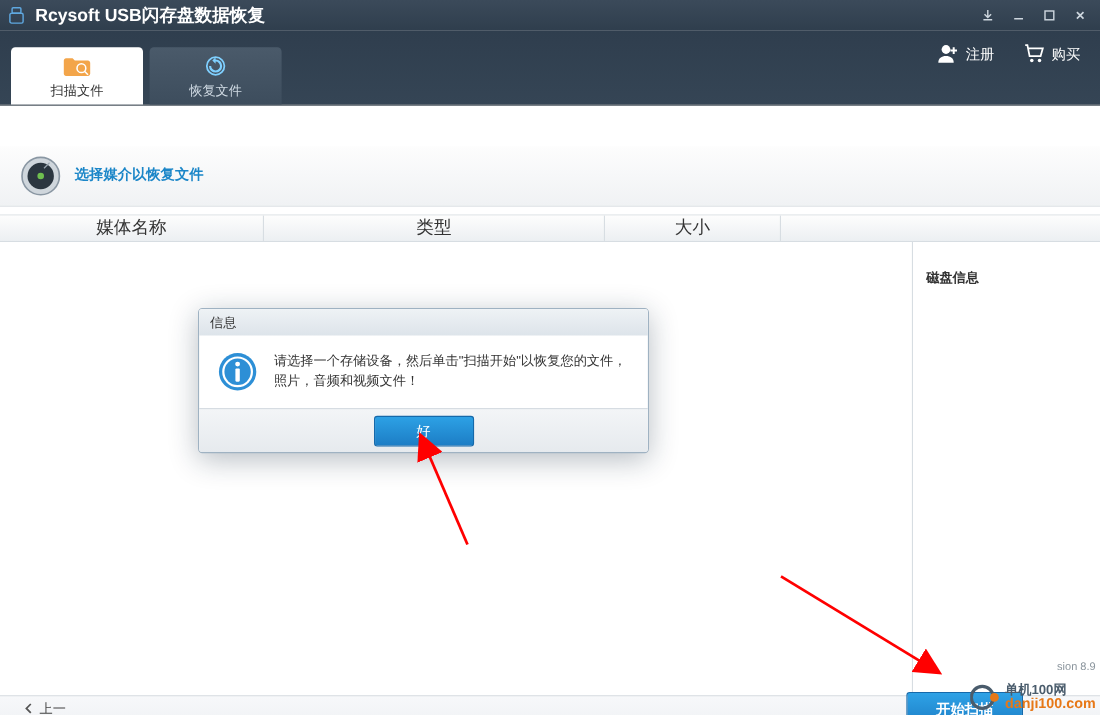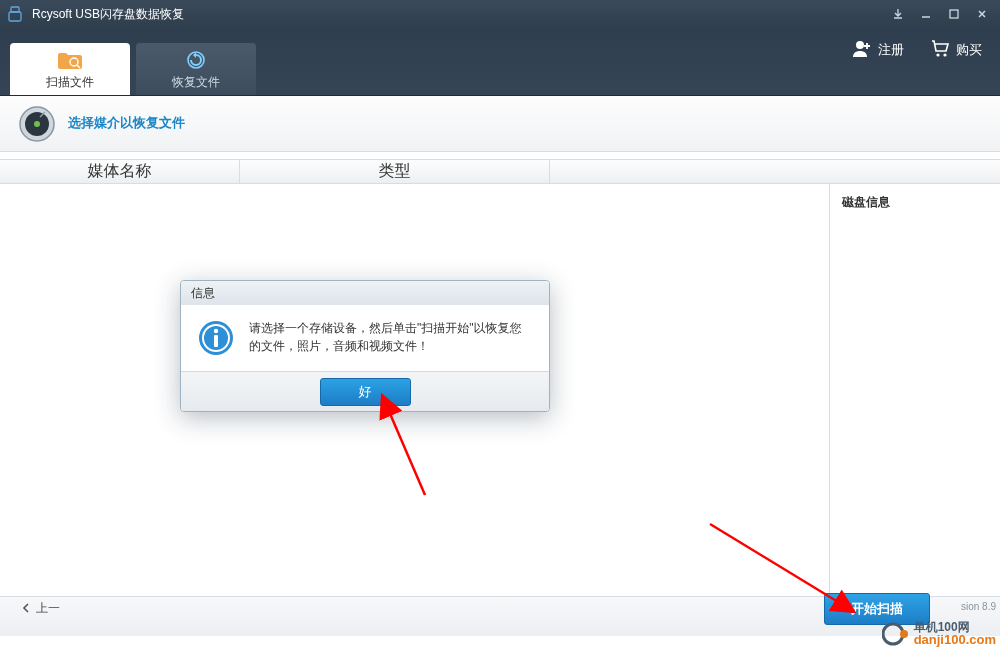--- a/index.html
+++ b/index.html
@@ -1,57 +1,57 @@
 <!DOCTYPE html>
 <html><head>
   <meta charset="utf-8">
   <style>
     * { margin: 0; padding: 0; box-sizing: border-box; font-family: "Microsoft YaHei", Arial, sans-serif; }
     body { width: 1000px; height: 650px; background: #fff; position: relative; overflow: hidden; }
 
     .titlebar { height: 28px; background: linear-gradient(to bottom, #3b4a5a, #2f3e4d); display: flex; align-items: center; padding: 0 4px 0 8px; color: #fff; }
     .titlebar .app-icon { width: 16px; height: 16px; margin-right: 8px; position: relative; }
     .titlebar .app-icon svg { width: 16px; height: 16px; }
-    .titlebar .title-text { font-size: 12px; font-weight: normal; flex: 1; }
+    .titlebar .title-text { font-size: 16px; font-weight: bold; flex: 1; }
     .titlebar .win-controls { display: flex; gap: 0; }
     .titlebar .win-btn { width: 28px; height: 22px; display: flex; align-items: center; justify-content: center; cursor: pointer; color: #cdd6de; font-size: 12px; }
 
     .topbar { height: 68px; background: linear-gradient(to bottom, #2f3e4e, #354555); display: flex; align-items: flex-end; padding: 0 20px 0 4px; position: relative; border-bottom: 1px solid #1f2b37; }
     .tabs { display: flex; gap: 6px; margin-left: 6px; }
     .tab { width: 120px; padding: 6px 0 4px 0; text-align: center; border-radius: 4px 4px 0 0; font-size: 12px; cursor: pointer; }
     .tab.active { background: #fff; color: #333; }
     .tab.inactive { background: linear-gradient(to bottom, #4a5a6a, #3d4d5d); color: #d0dae3; }
     .tab .tab-ico { display: block; margin: 0 auto 3px auto; width: 28px; height: 22px; }
     .top-actions { position: absolute; right: 18px; top: 10px; display: flex; gap: 26px; }
     .top-action { display: flex; align-items: center; gap: 6px; color: #fff; font-size: 13px; font-weight: normal; cursor: pointer; }
     .top-action svg { width: 20px; height: 20px; }
 
-    .instruction-bar { height: 56px; background: linear-gradient(to bottom, #fdfdfd, #f0f2f4); border-top: 1px solid #fff; border-bottom: 1px solid #d7dde2; display: flex; align-items: center; padding: 0 18px; gap: 12px; }
+    .instruction-bar { height: 56px; background: linear-gradient(to bottom, #fdfdfd, #f0f2f4); border-top: 1px solid #fff; border-bottom: 1px solid #d7dde2; display: flex; align-items: center; padding: 0 18px; gap: 12px; margin-top: 36px; }
     .instruction-bar .medal-icon { width: 38px; height: 38px; }
     .instruction-bar .texts .line1 { color: #1b86c8; font-weight: bold; font-size: 13px; margin-bottom: 2px; }
     .instruction-bar .texts .line2 { color: #333; font-size: 12px; }
 
     .column-spacer { height: 8px; background: #fff; border-bottom: 1px solid #d7dde2; }
     .columns-header { height: 24px; display: flex; background: linear-gradient(to bottom, #fdfdfd, #eceff2); border-bottom: 1px solid #d7dde2; font-size: 16px; color: #333; }
     .col { display: flex; align-items: center; justify-content: center; border-right: 1px solid #d7dde2; }
     .col1 { flex: 0 0 240px; }
     .col2 { flex: 0 0 310px; }
     .col3 { flex: 0 0 160px; }
     .col4 { flex: 1; border-right: none; padding-left: 12px; justify-content: flex-start; }
 
     .content-area { display: flex; height: 412px; }
     .main-panel { flex: 1; border-right: 1px solid #d7dde2; position: relative; }
-    .side-panel { width: 170px; padding: 10px 12px; font-size: 12px; font-weight: bold; color: #333; }
+    .side-panel { width: 170px; padding: 24px 12px; font-size: 12px; font-weight: bold; color: #333; }
 
     .footer { height: 40px; border-top: 1px solid #d7dde2; background: linear-gradient(to bottom, #f7f8fa, #eceff2); display: flex; align-items: center; padding: 0 8px 16px 22px; position: relative; }
     .back-btn { display: flex; align-items: center; gap: 4px; font-size: 12px; color: #444; cursor: pointer; }
     .scan-btn { margin-left: auto; margin-right: 62px; padding: 6px 26px; background: linear-gradient(to bottom, #2ea2e6, #1d7ec6); color: #fff; border: 1px solid #1569aa; border-radius: 3px; font-size: 13px; font-weight: bold; cursor: pointer; }
 
     
-    .dialog { position: absolute; left: 180px; top: 280px; width: 370px; background: #fff; border: 1px solid #9fb2c2; border-radius: 4px; box-shadow: 0 6px 26px rgba(20,40,60,0.3); overflow: hidden; }
+    .dialog { position: absolute; left: 180px; top: 280px; width: 410px; background: #fff; border: 1px solid #9fb2c2; border-radius: 4px; box-shadow: 0 6px 26px rgba(20,40,60,0.3); overflow: hidden; }
     .dialog-title { height: 24px; background: linear-gradient(to bottom, #eef2f5, #dde4ea); padding: 0 10px; display: flex; align-items: center; font-size: 12px; color: #333; }
     .dialog-body { padding: 14px 16px; display: flex; gap: 14px; align-items: flex-start; }
     .dialog-body .info-icon { width: 38px; height: 38px; flex-shrink: 0; }
     .dialog-body .msg { font-size: 12px; color: #333; line-height: 1.5; }
     .dialog-footer { background: linear-gradient(to bottom, #f3f5f7, #e6eaee); border-top: 1px solid #d2d9df; height: 40px; display: flex; align-items: center; justify-content: center; }
     .dialog-ok { padding: 4px 38px; background: linear-gradient(to bottom, #2da1e5, #1c7dc5); color: #fff; border: 1px solid #1569aa; border-radius: 3px; font-size: 13px; cursor: pointer; }
 
     
     .arrow { position: absolute; pointer-events: none; }
     .arrow svg { overflow: visible; }
@@ -155,20 +155,21 @@
   <div class="texts">
     <div class="line1">选择媒介以恢复文件</div>
   </div>
 </div>
 
 <div class="column-spacer"></div>
 
 <div class="columns-header">
   <div class="col col1">媒体名称</div>
   <div class="col col2">类型</div>
+  <div class="col col3">大小</div>
   <div class="col col4"></div>
 </div>
 
 <div class="content-area">
   <div class="main-panel"></div>
   <div class="side-panel">
     <div>磁盘信息</div>
   </div>
 </div>
 

